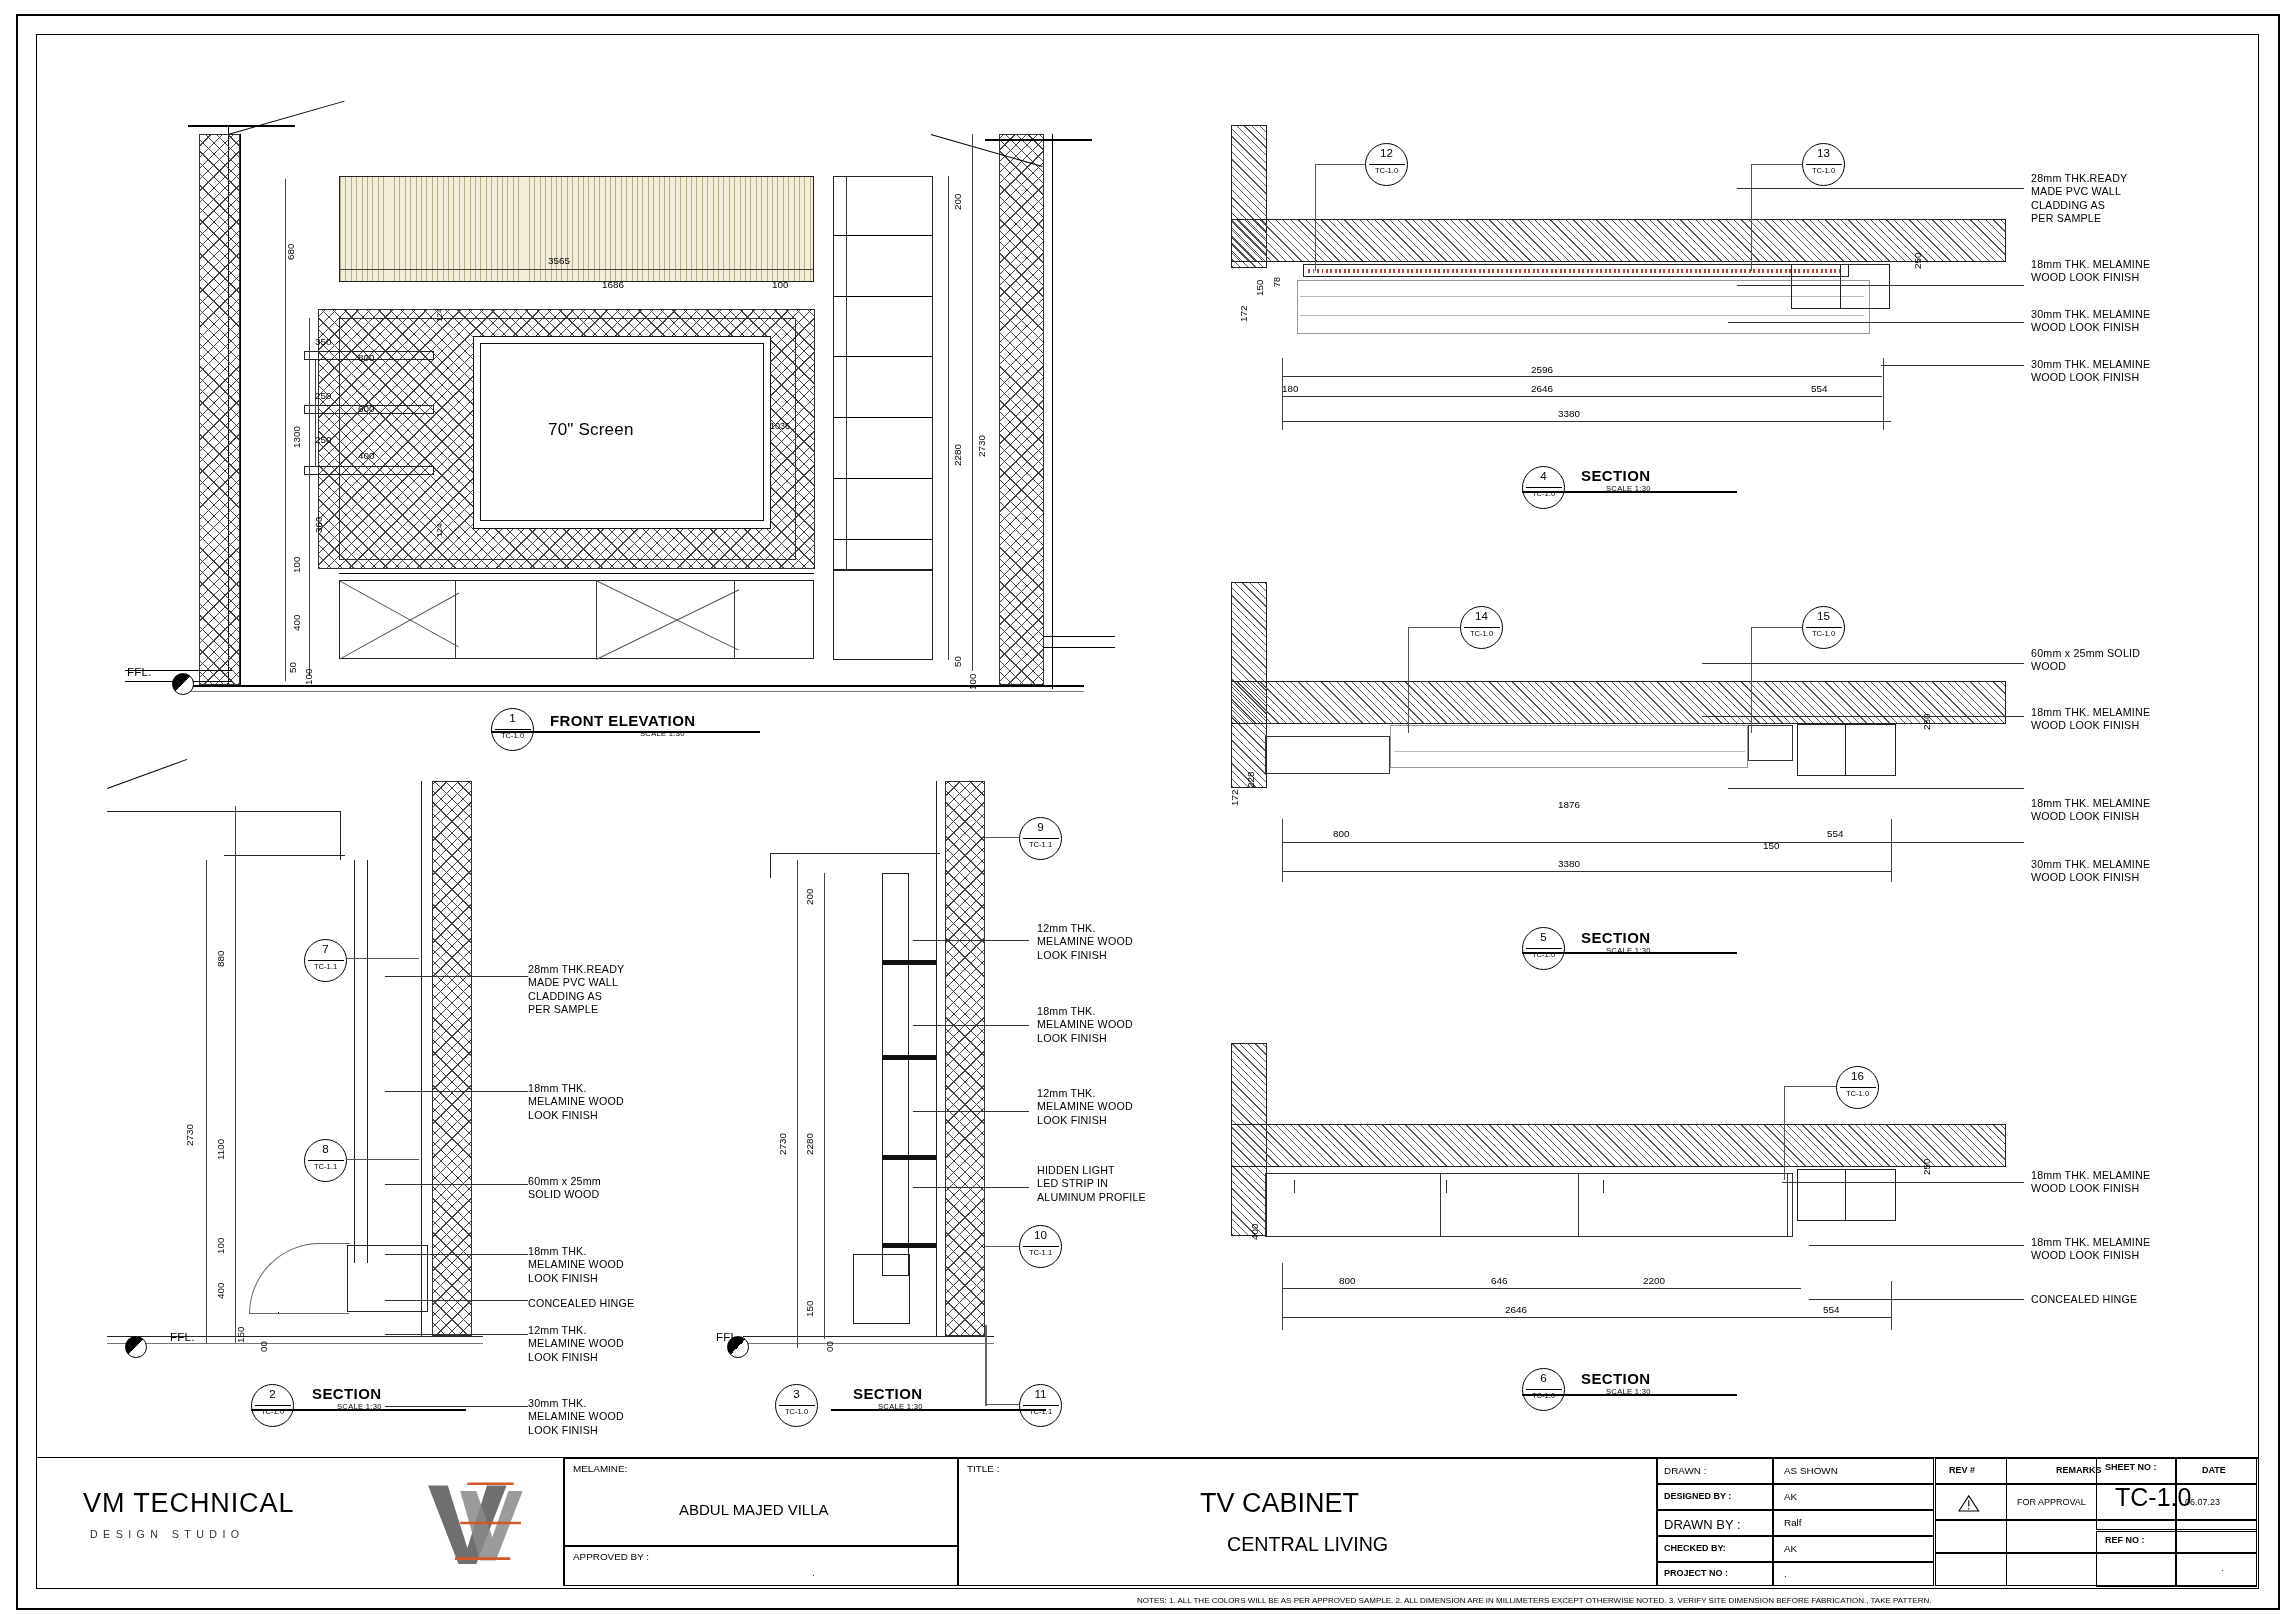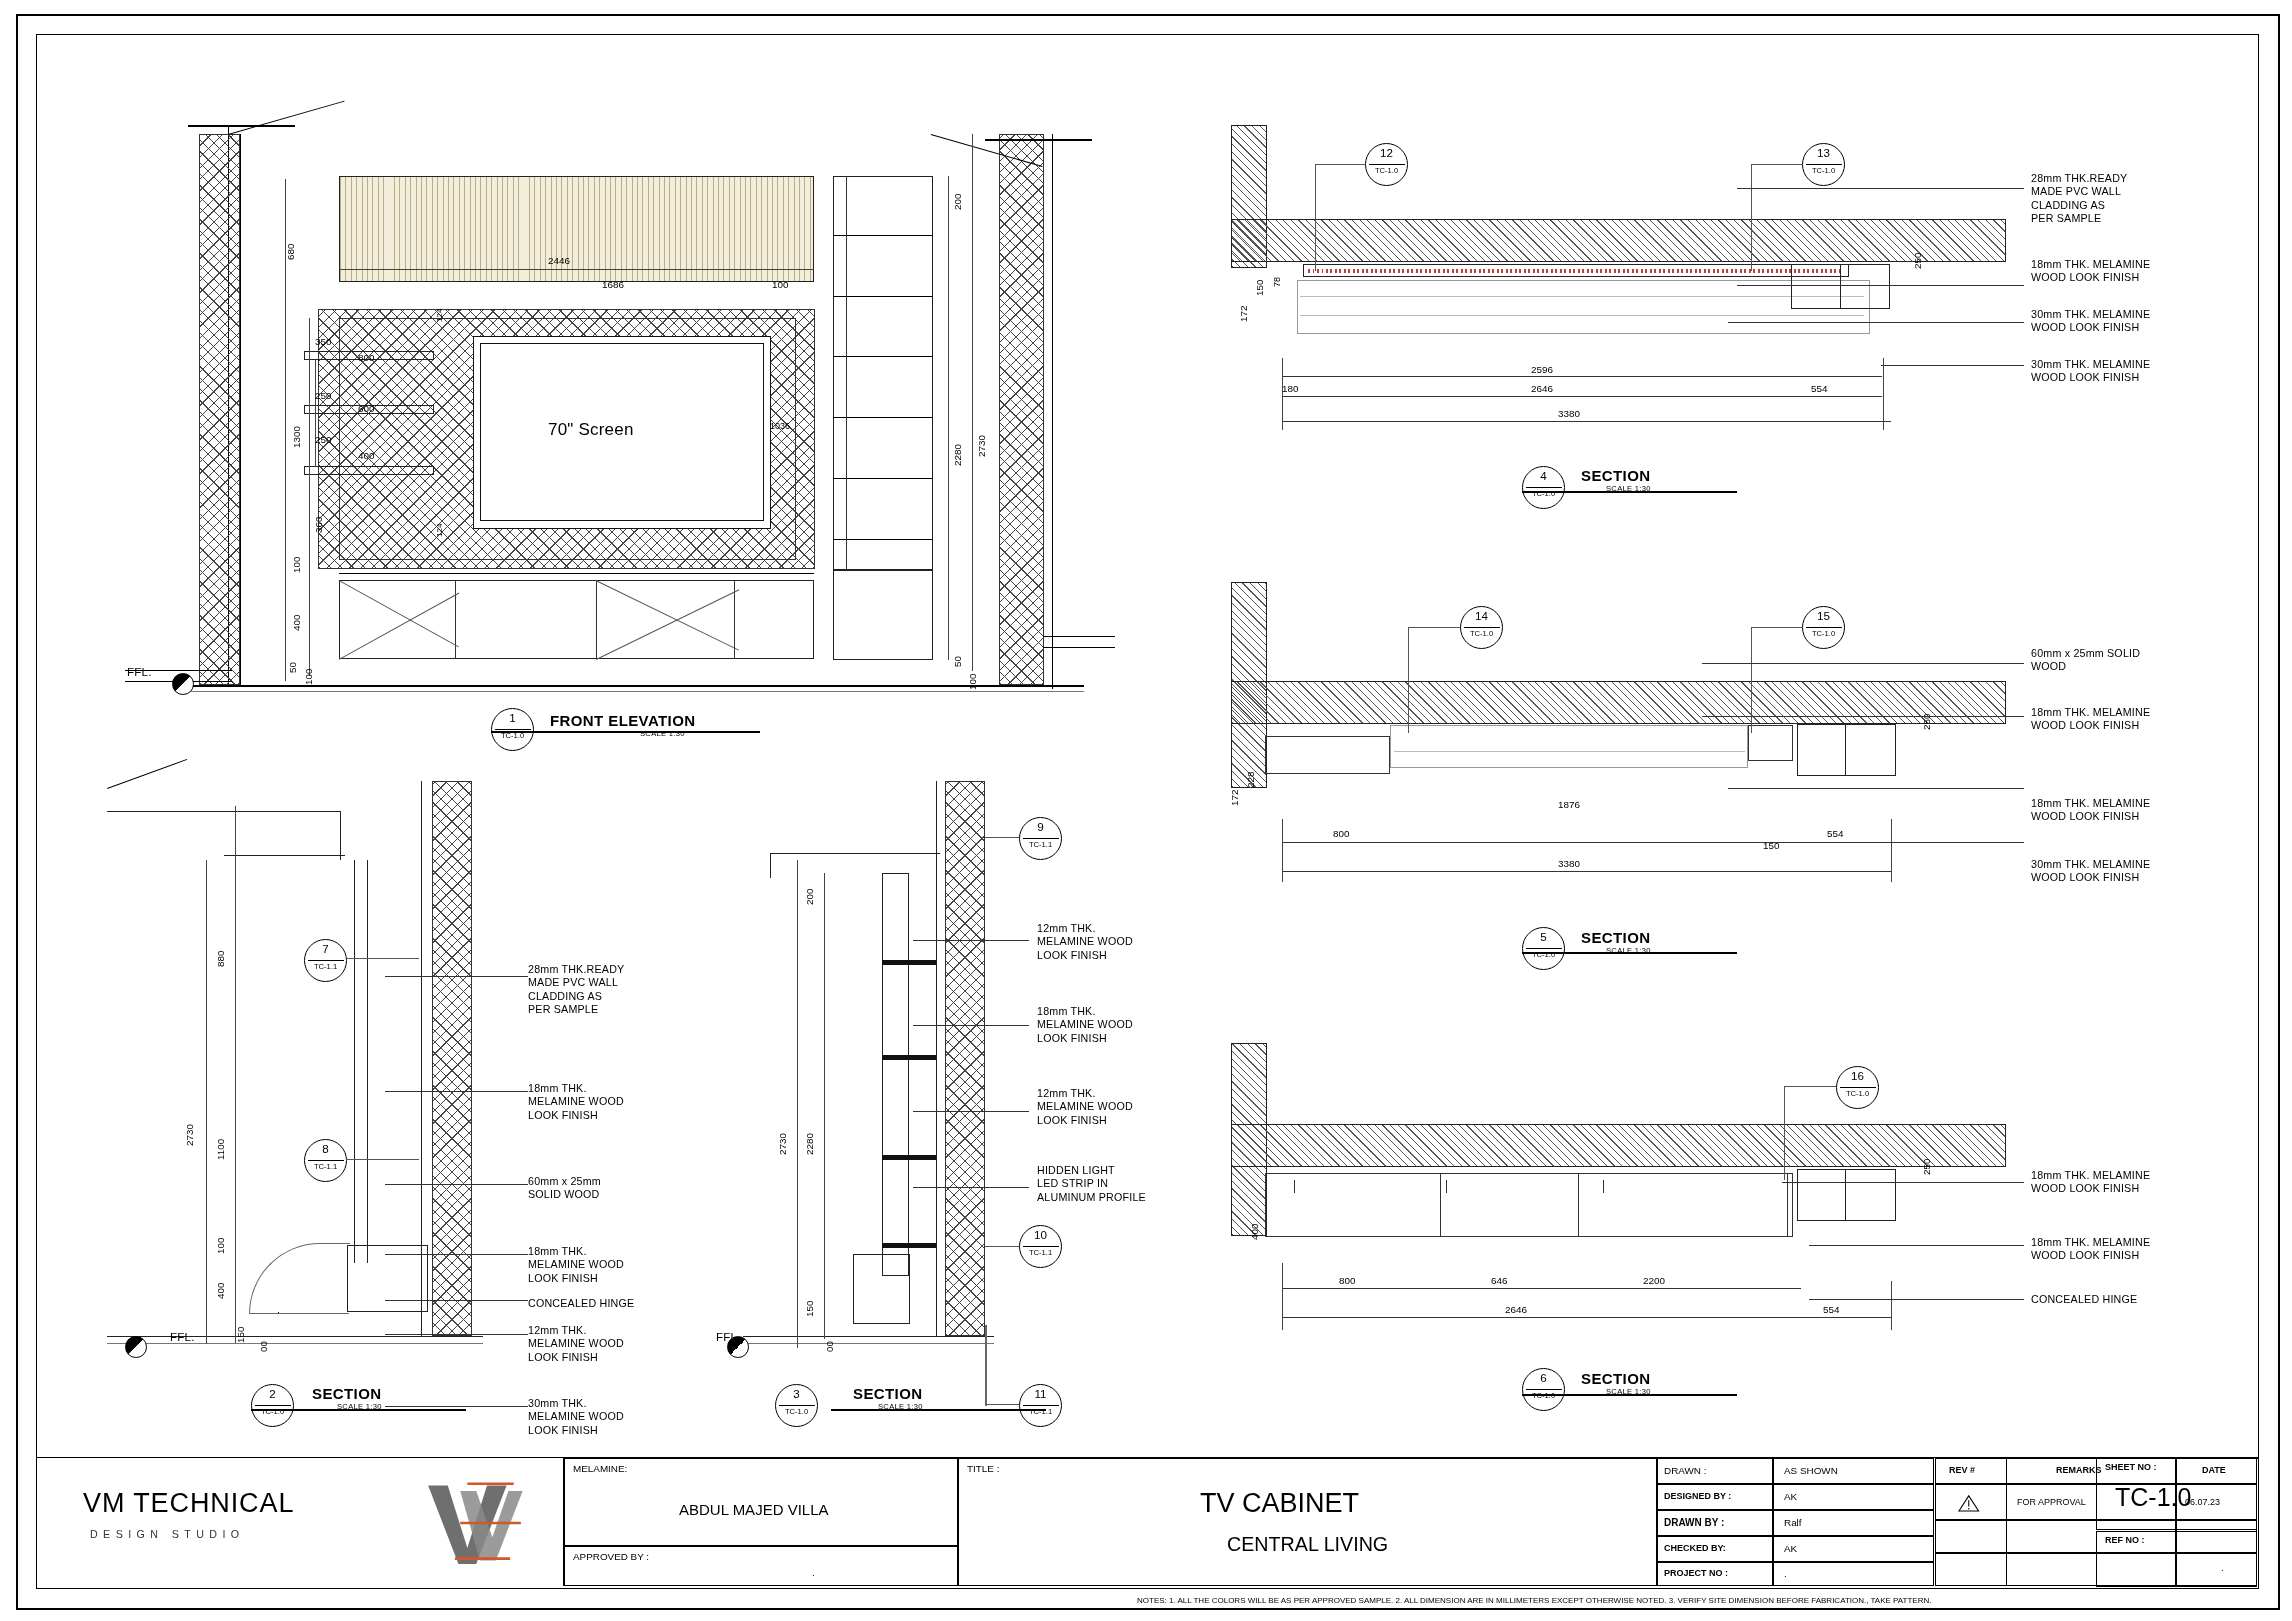--- a/index.html
+++ b/index.html
@@ -102,21 +102,21 @@
     <div class="line" style="left:285px;top:179px;width:0.9px;height:502px;background:#444;"></div>
     <div class="line" style="left:309px;top:318px;width:0.9px;height:358px;background:#444;"></div>
     <div class="line" style="left:948px;top:176px;width:0.9px;height:484px;background:#444;"></div>
     <div class="line" style="left:972px;top:134px;width:0.9px;height:537px;background:#444;"></div>
     <div class="line hline" style="left:339px;top:269px;width:475px;background:#444;"></div>
 
     <div class="lbl" style="left:127px;top:665px;font-size:11.6px;">FFL.</div>
     <div style="position:absolute;left:172px;top:673px;width:19.7px;height:19.7px;border:0.9px solid #000;border-radius:50%;background:linear-gradient(135deg,#000 0 50%,#fff 50% 100%);"></div>
 
     <div class="dimv" style="left:285px;top:260px;">680</div>
-    <div class="dim" style="left:548px;top:255px;">2446</div>
+    <div class="dim" style="left:548px;top:255px;">3565</div>
     <div class="dimv" style="left:952px;top:210px;">200</div>
     <div class="dim" style="left:602px;top:279px;">1686</div>
     <div class="dim" style="left:772px;top:279px;">100</div>
     <div class="dim" style="left:315px;top:336px;">350</div>
     <div class="dim" style="left:358px;top:352px;">800</div>
     <div class="dim" style="left:315px;top:390px;">250</div>
     <div class="dim" style="left:358px;top:403px;">600</div>
     <div class="dimv" style="left:291px;top:448px;">1300</div>
     <div class="dim" style="left:315px;top:434px;">250</div>
     <div class="dim" style="left:358px;top:450px;">400</div>
@@ -525,21 +525,21 @@
     <div class="tbtxt" style="left:1628px;top:7.2px;">DRAWN :</div>
     <div class="tbcell" style="left:1737px;top:0;width:161px;height:26px;"></div>
     <div class="tbtxt" style="left:1748px;top:7.2px;">AS SHOWN</div>
 
     <div class="tbcell" style="left:1621px;top:26px;width:116px;height:26px;"></div>
     <div class="tbtxt" style="left:1628px;top:33px;font-size:9px;font-weight:bold;">DESIGNED BY :</div>
     <div class="tbcell" style="left:1737px;top:26px;width:161px;height:26px;"></div>
     <div class="tbtxt" style="left:1748px;top:33px;">AK</div>
 
     <div class="tbcell" style="left:1621px;top:52px;width:116px;height:26px;"></div>
-    <div class="tbtxt" style="left:1628px;top:59px;font-size:10px;font-weight:bold;text-align:right;">DRAWN BY :</div>
+    <div class="tbtxt" style="left:1628px;top:59px;font-size:13px;font-weight:normal;text-align:right;">DRAWN BY :</div>
     <div class="tbcell" style="left:1737px;top:52px;width:161px;height:26px;"></div>
     <div class="tbtxt" style="left:1748px;top:59px;">Ralf</div>
 
     <div class="tbcell" style="left:1621px;top:78px;width:116px;height:26px;"></div>
     <div class="tbtxt" style="left:1628px;top:85px;font-size:9px;font-weight:bold;">CHECKED BY:</div>
     <div class="tbcell" style="left:1737px;top:78px;width:161px;height:26px;"></div>
     <div class="tbtxt" style="left:1748px;top:85px;">AK</div>
 
     <div class="tbcell" style="left:1621px;top:104px;width:116px;height:24px;"></div>
     <div class="tbtxt" style="left:1628px;top:110px;font-size:9px;font-weight:bold;">PROJECT NO :</div>

